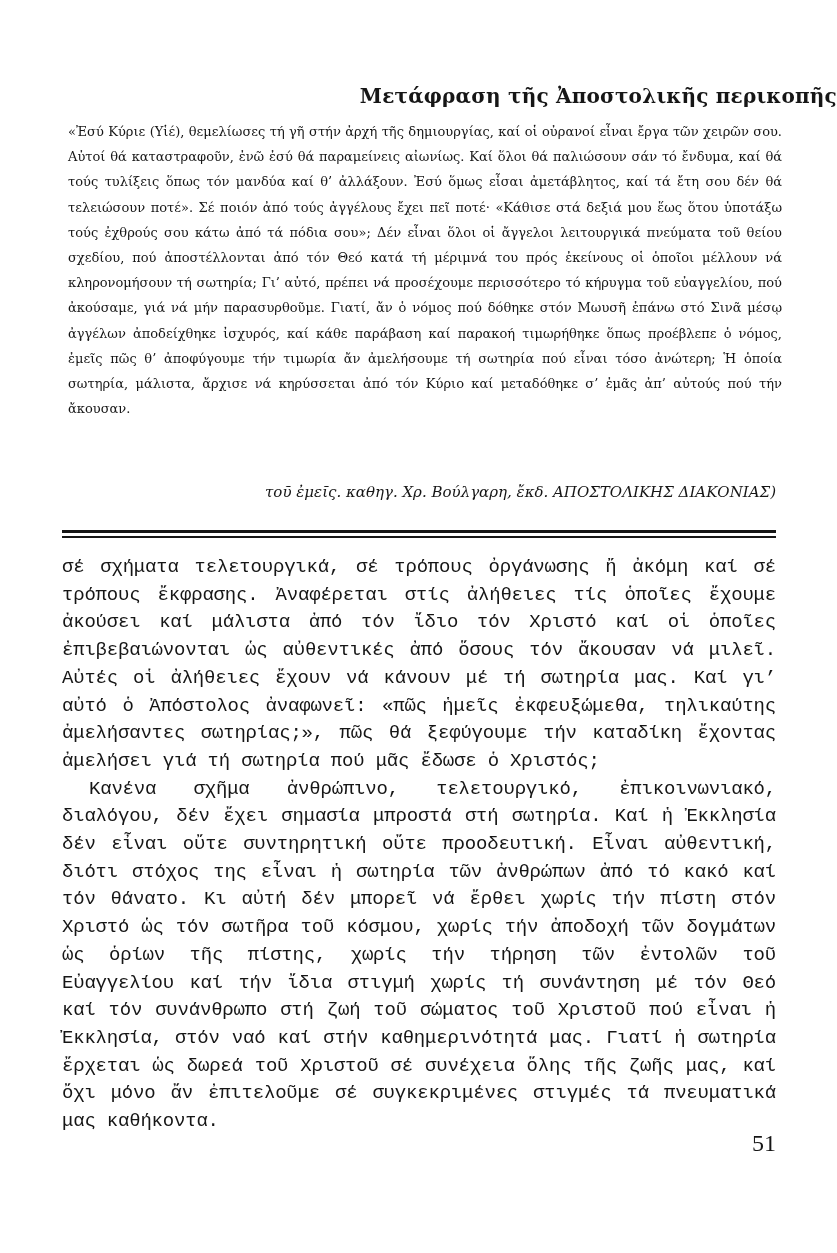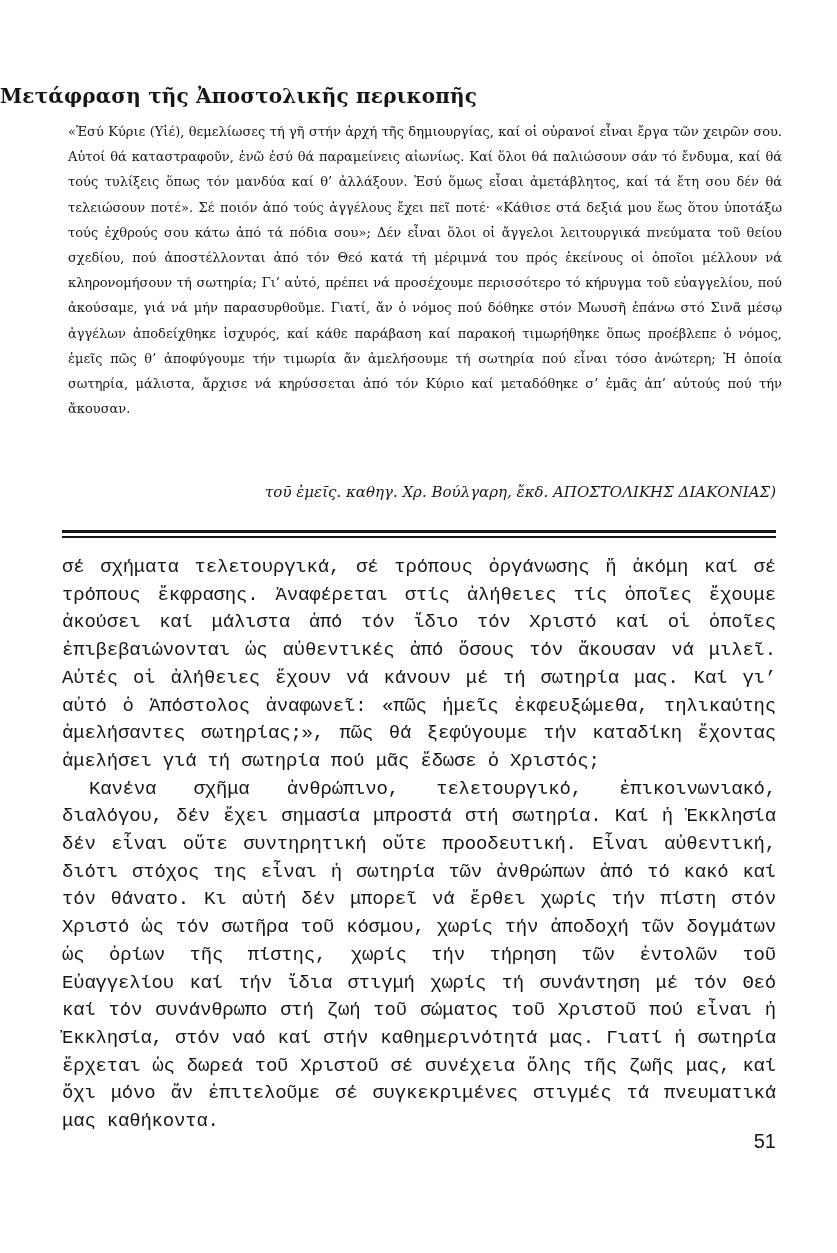--- a/index.html
+++ b/index.html
@@ -14,21 +14,21 @@
     height:1253px;
     margin:0 auto;
     background:var(--bg);
     color:var(--text);
     overflow:hidden;
   }
   
   .title{
     position:absolute;
     top:84px;left:0;right:0;
-    text-align:left;
+    text-align:right;
     font-family:"DejaVu Serif","Liberation Serif",serif;
     font-weight:bold;
     font-size:20px;
     letter-spacing:0.2px;
   }
   
   .translation{
     position:absolute;
     top:119px;left:68px;width:714px;
     font-family:"DejaVu Serif","Liberation Serif",serif;
@@ -62,22 +62,22 @@
     font-size:19px;
     line-height:27.7px;
     text-align:justify;
     letter-spacing:-0.2px;
   }
   .commentary p+p{text-indent:27px;}
   
   .page-number{
     position:absolute;
     top:1130px;right:61px;
-    font-family:Liberation Sans, sans-serif;
-    font-size:20px;
+    font-family:Liberation Serif, serif;
+    font-size:24px;
   }
 </style>
 </head>
 <body>
 
 <div class="page">
 
   <h1 class="title">Μετάφραση τῆς Ἀποστολικῆς περικοπῆς</h1>
 
   <div class="translation">«Ἐσύ Κύριε (Υἱέ), θεμελίωσες τή γῆ στήν ἀρχή τῆς δημιουργίας, καί οἱ οὐρανοί εἶναι ἔργα τῶν χειρῶν σου. Αὐτοί θά καταστραφοῦν, ἐνῶ ἐσύ θά παραμείνεις αἰωνίως. Καί ὅλοι θά παλιώσουν σάν τό ἔνδυμα, καί θά τούς τυλίξεις ὅπως τόν μανδύα καί θ’ ἀλλάξουν. Ἐσύ ὅμως εἶσαι ἀμετάβλητος, καί τά ἔτη σου δέν θά τελειώσουν ποτέ». Σέ ποιόν ἀπό τούς ἀγγέλους ἔχει πεῖ ποτέ· «Κάθισε στά δεξιά μου ἕως ὅτου ὑποτάξω τούς ἐχθρούς σου κάτω ἀπό τά πόδια σου»; Δέν εἶναι ὅλοι οἱ ἄγγελοι λειτουργικά πνεύματα τοῦ θείου σχεδίου, πού ἀποστέλλονται ἀπό τόν Θεό κατά τή μέριμνά του πρός ἐκείνους οἱ ὁποῖοι μέλλουν νά κληρονομήσουν τή σωτηρία; Γι’ αὐτό, πρέπει νά προσέχουμε περισσότερο τό κήρυγμα τοῦ εὐαγγελίου, πού ἀκούσαμε, γιά νά μήν παρασυρθοῦμε. Γιατί, ἄν ὁ νόμος πού δόθηκε στόν Μωυσῆ ἐπάνω στό Σινᾶ μέσῳ ἀγγέλων ἀποδείχθηκε ἰσχυρός, καί κάθε παράβαση καί παρακοή τιμωρήθηκε ὅπως προέβλεπε ὁ νόμος, ἐμεῖς πῶς θ’ ἀποφύγουμε τήν τιμωρία ἄν ἀμελήσουμε τή σωτηρία πού εἶναι τόσο ἀνώτερη; Ἡ ὁποία σωτηρία, μάλιστα, ἄρχισε νά κηρύσσεται ἀπό τόν Κύριο καί μεταδόθηκε σ’ ἐμᾶς ἀπ’ αὐτούς πού τήν ἄκουσαν.</div>

